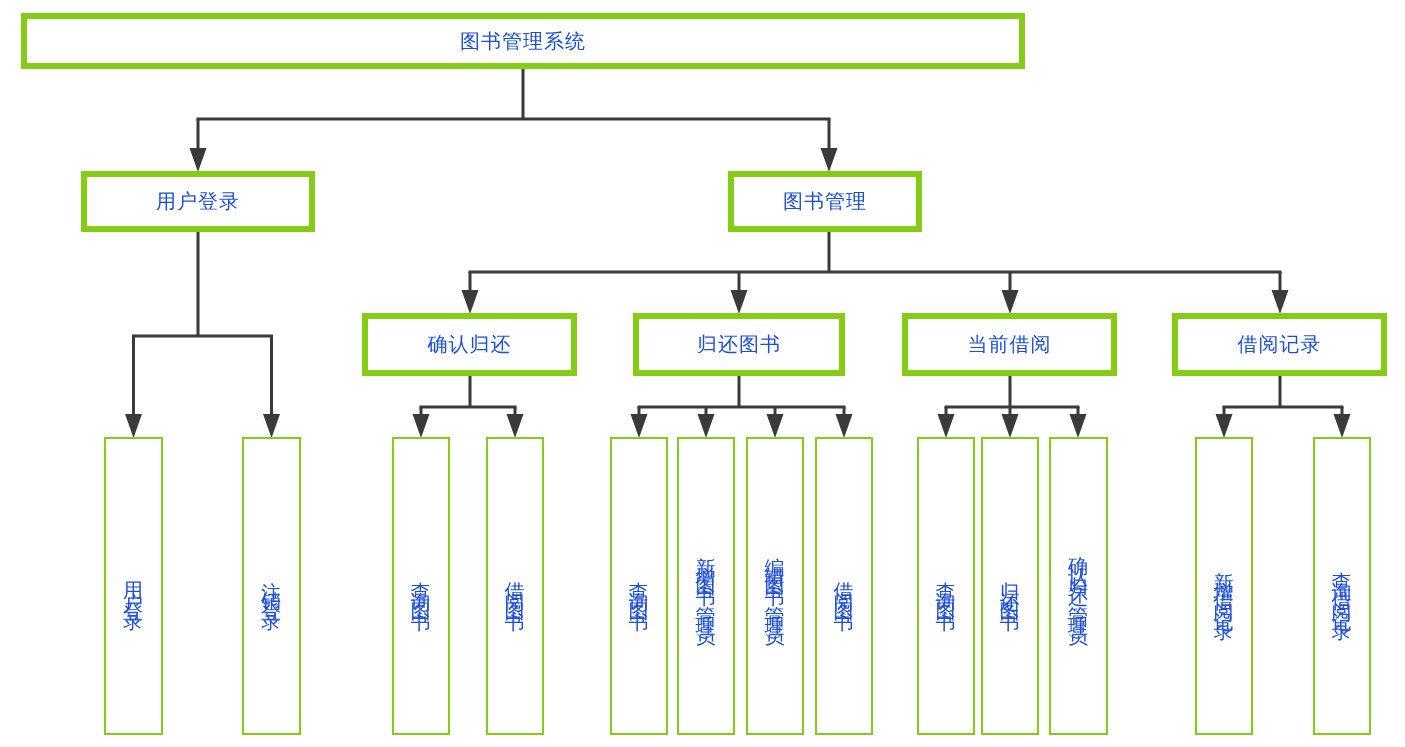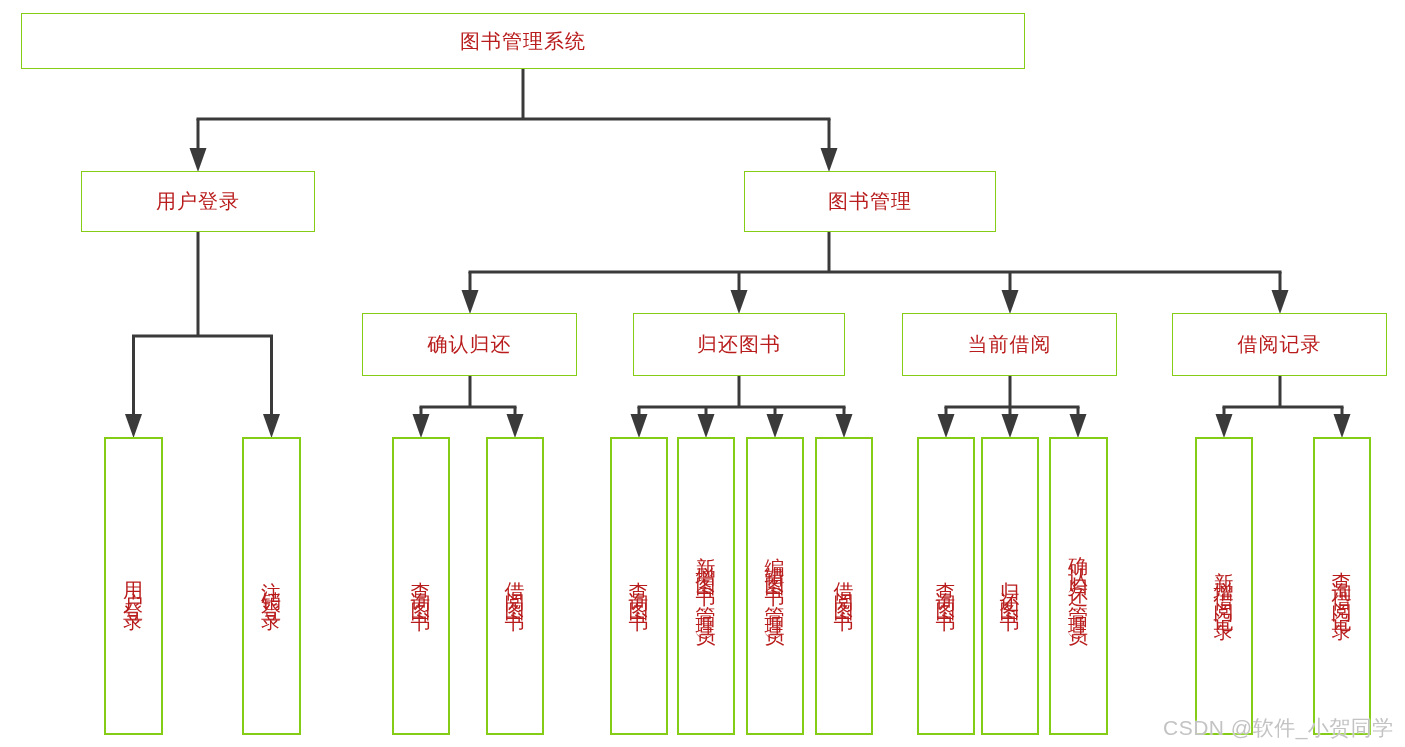--- a/index.html
+++ b/index.html
@@ -18,25 +18,25 @@
   svg.connectors {
     position: absolute;
     left: 0;
     top: 0;
     z-index: 1;
   }
   .node {
     position: absolute;
     box-sizing: border-box;
     background: #ffffff;
-    border: 1px solid #84cc16;
+    border: 6px solid #84cc16;
     display: flex;
     align-items: center;
     justify-content: center;
-    color: #b91c1c;
+    color: #1d4ed8;
     font-size: 20px;
     letter-spacing: 1px;
     z-index: 2;
     white-space: nowrap;
   }
   .node.leaf {
     writing-mode: vertical-rl;
     text-orientation: mixed;
     letter-spacing: 10px;
     border-width: 2.5px;
@@ -123,21 +123,21 @@
       <polygon points="1010,438 1001.5,414 1018.5,414"></polygon>
       <polygon points="1078,438 1069.5,414 1086.5,414"></polygon>
       <polygon points="1224,438 1215.5,414 1232.5,414"></polygon>
       <polygon points="1342,438 1333.5,414 1350.5,414"></polygon>
     </g>
   </svg>
 
   <div class="node" style="left:21px; top:13px; width:1004px; height:56px;">图书管理系统</div>
 
   <div class="node" style="left:81px; top:171px; width:234px; height:61px;">用户登录</div>
-  <div class="node" style="left:744px; top:171px; width:252px; height:61px;">图书管理</div>
+  <div class="node" style="left:728px; top:171px; width:194px; height:61px;">图书管理</div>
 
   <div class="node" style="left:362px; top:313px; width:215px; height:63px;">确认归还</div>
   <div class="node" style="left:633px; top:313px; width:212px; height:63px;">归还图书</div>
   <div class="node" style="left:1172px; top:313px; width:215px; height:63px;">借阅记录</div>
   <div class="node" style="left:902px; top:313px; width:215px; height:63px;">当前借阅</div>
 
   <div class="node leaf" style="left:104px; top:437px; width:59px; height:298px;">用户登录</div>
   <div class="node leaf" style="left:242px; top:437px; width:59px; height:298px;">注销登录</div>
 
   <div class="node leaf" style="left:392px; top:437px; width:58px; height:298px;">查询图书</div>
@@ -148,15 +148,14 @@
   <div class="node leaf" style="left:746px; top:437px; width:58px; height:298px;">编辑图书（管理员）</div>
   <div class="node leaf" style="left:815px; top:437px; width:58px; height:298px;">借阅图书</div>
 
   <div class="node leaf" style="left:917px; top:437px; width:58px; height:298px;">查询图书</div>
   <div class="node leaf" style="left:981px; top:437px; width:58px; height:298px;">归还图书</div>
   <div class="node leaf" style="left:1049px; top:437px; width:59px; height:298px;">确认归还（管理员）</div>
 
   <div class="node leaf" style="left:1195px; top:437px; width:58px; height:298px;">新增借阅记录</div>
   <div class="node leaf" style="left:1313px; top:437px; width:58px; height:298px;">查询借阅记录</div>
 
-  <div class="watermark" style="left:1163px; top:714px;">CSDN @软件_小贺同学</div>
 
 </div>
 
 </body></html>

